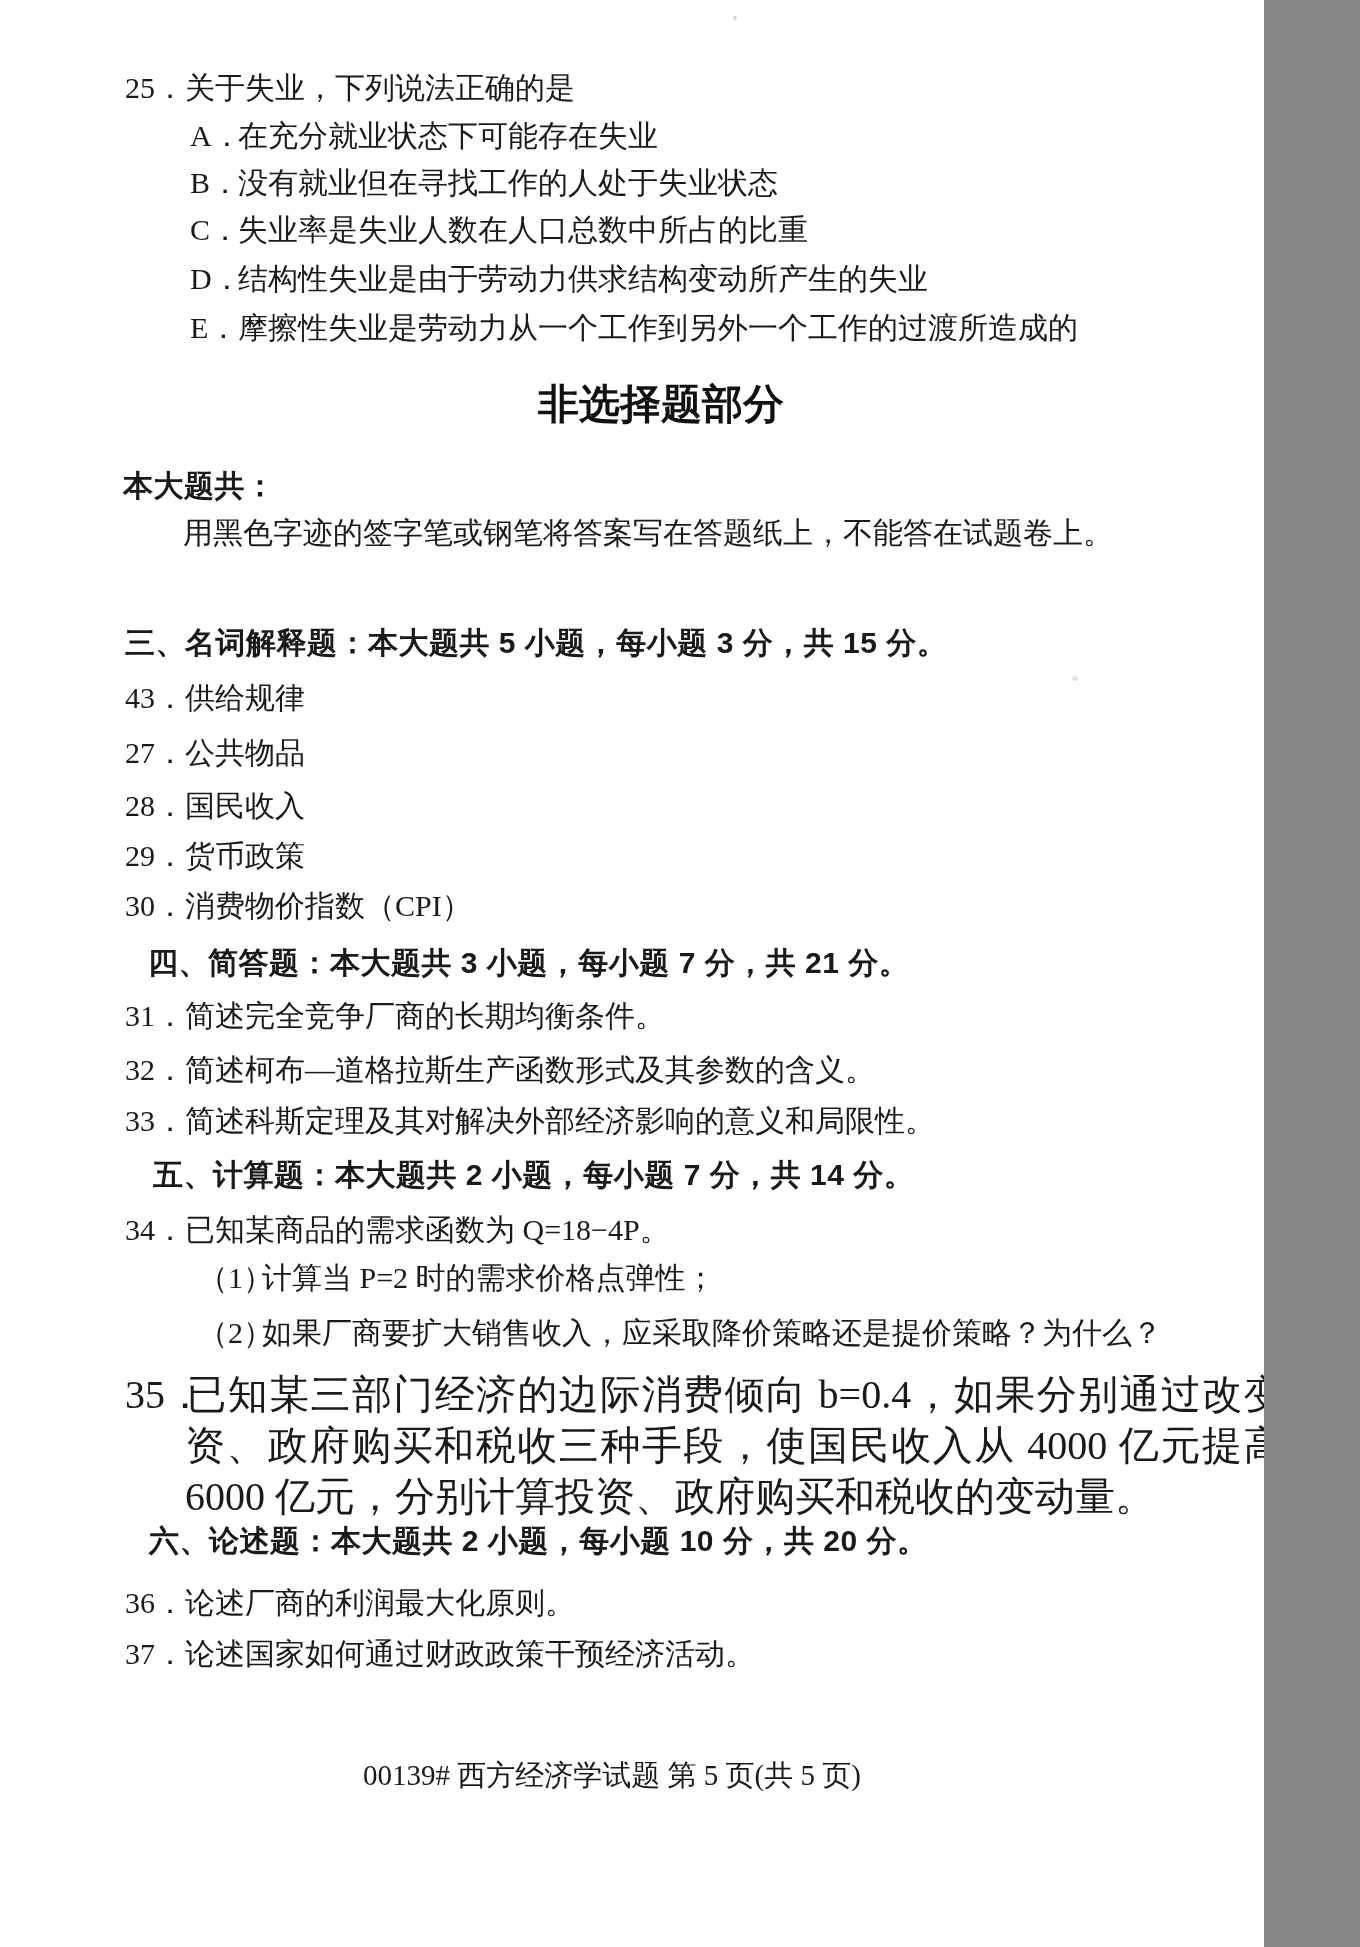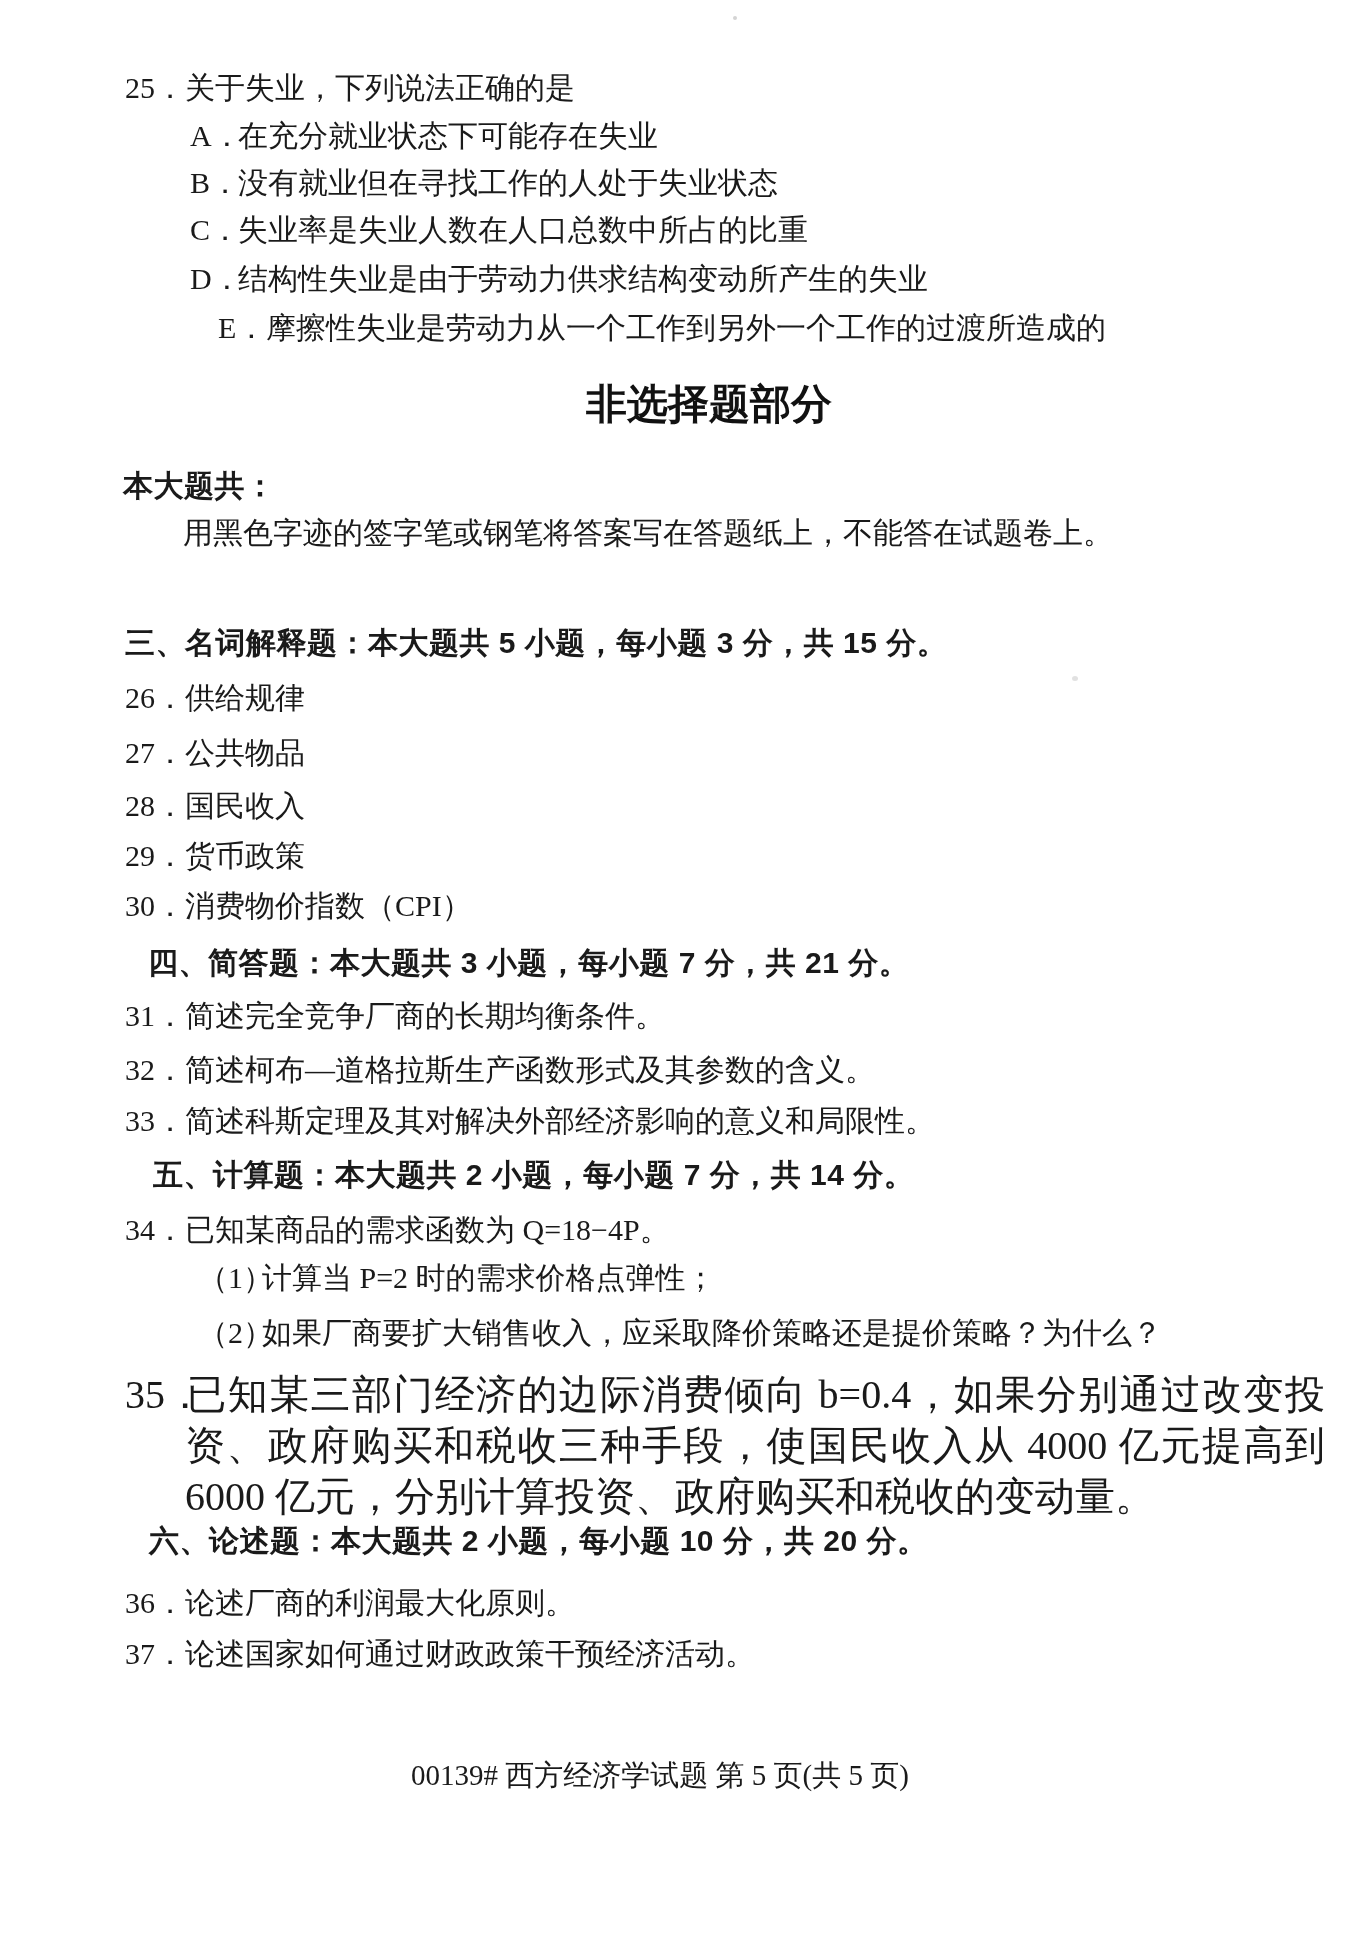--- a/index.html
+++ b/index.html
@@ -1,18 +1,18 @@
 <!DOCTYPE html>
 <html><head>
 <meta charset="utf-8">
 <style>
   html, body { margin: 0; padding: 0; background: #888; }
   .page {
     position: relative;
-    width: 1360px;
+    width: 1264px;
     height: 1947px;
     background: #ffffff;
     font-family: "Liberation Serif", serif;
     color: #1a1a1a;
     overflow: hidden;
   }
   .line {
     position: absolute;
     white-space: nowrap;
     font-size: 30px;
@@ -77,34 +77,34 @@
   </div>
   <div class="line" style="left:190px; top:164px;">
     <span class="optl">B．</span><span>没有就业但在寻找工作的人处于失业状态</span>
   </div>
   <div class="line" style="left:190px; top:260px;">
     <span class="optl">D．</span><span>结构性失业是由于劳动力供求结构变动所产生的失业</span>
   </div>
   <div class="line" style="left:190px; top:211px;">
     <span class="optl">C．</span><span>失业率是失业人数在人口总数中所占的比重</span>
   </div>
-  <div class="line" style="left:190px; top:309px;margin-left:28px;">
+  <div class="line" style="left:190px; top:309px;">
     <span class="optl">E．</span><span>摩擦性失业是劳动力从一个工作到另外一个工作的过渡所造成的</span>
   </div>
 
   <div class="part-heading" style="top:379px;">非选择题部分</div>
 
   <div class="line bold-heading" style="left:123px; top:467px;">本大题共：</div>
   <div class="line" style="left:183px; top:514px;">用黑色字迹的签字笔或钢笔将答案写在答题纸上，不能答在试题卷上。</div>
 
   <div class="line bold-heading" style="left:125px; top:624px;">
     <span class="num">三、</span><span>名词解释题：本大题共 5 小题，每小题 3 分，共 15 分。</span>
   </div>
   <div class="line" style="left:125px; top:679px;">
-    <span class="num">26．</span><span>供给规律</span>
+    <span class="num">43．</span><span>供给规律</span>
   </div>
   <div class="line" style="left:125px; top:734px;">
     <span class="num">27．</span><span>公共物品</span>
   </div>
   <div class="line" style="left:125px; top:787px;">
     <span class="num">28．</span><span>国民收入</span>
   </div>
   <div class="line" style="left:125px; top:837px;">
     <span class="num">29．</span><span>货币政策</span>
   </div>

